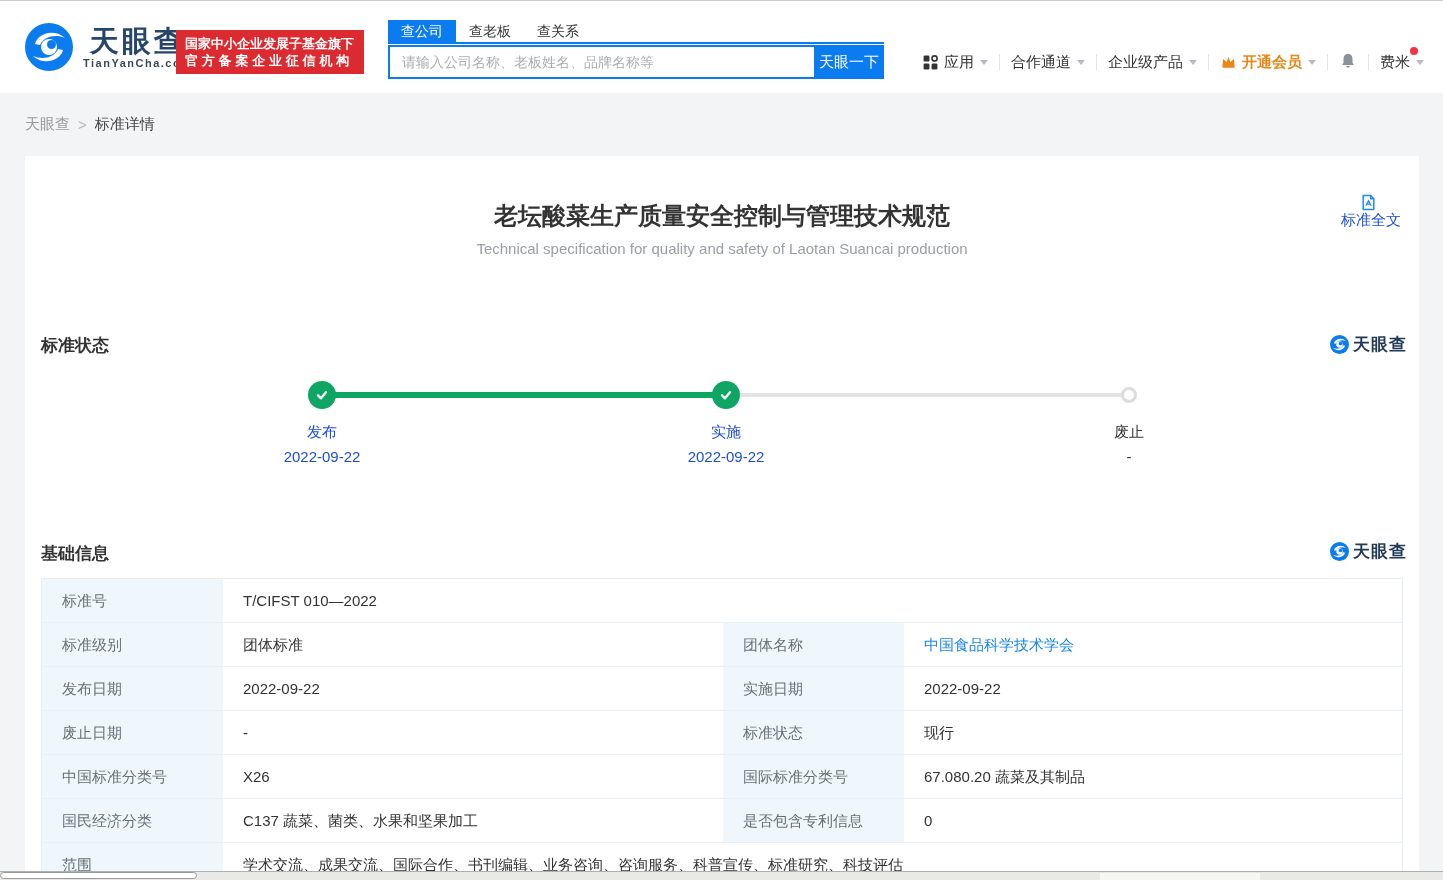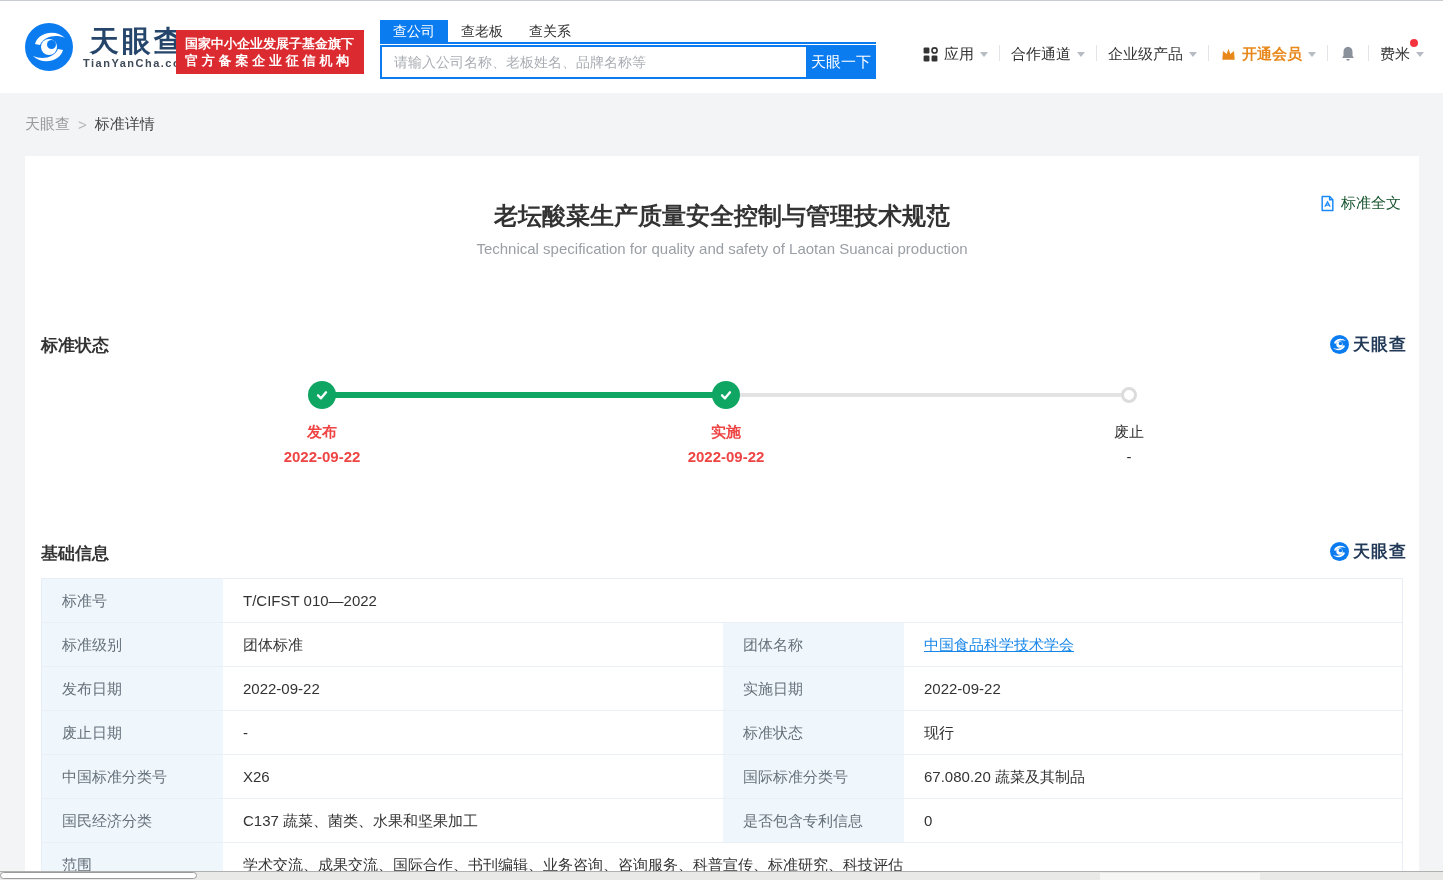--- a/index.html
+++ b/index.html
@@ -15,82 +15,82 @@
   .logo-wrap { position:absolute; left:25px; top:22px; display:flex; align-items:center; cursor:pointer; }
   .logo-icon { width:48px; height:48px; margin-right:10px; }
   .brand-col { display:flex; flex-direction:column; align-items:center; }
   .brand-name { font-size:29px; font-weight:bold; color:#25456b; letter-spacing:3px; line-height:32px; }
   .brand-domain { font-size:11px; color:#3e4a58; letter-spacing:1.5px; font-weight:bold; }
   .gov-badge { position:absolute; left:176px; top:29px; width:188px; background:#dc2b30; color:#fff;
     padding:5px 9px; font-size:13px; font-weight:bold; line-height:17px; }
   .gov-badge .l2 { letter-spacing:3.8px; }
 
   
-  .search-block { position:absolute; left:380px; top:21px; width:496px; }
+  .search-block { position:absolute; left:388px; top:21px; width:496px; }
   .search-tabs { display:flex; align-items:flex-end; border-bottom:2px solid #0b7cf0; height:22px; }
   .search-tab { font-size:14px; color:#333; padding:0 13px; line-height:21px; cursor:pointer; }
   .search-tab.active { background:#0b7cf0; color:#fff; line-height:22px; }
   .search-row { display:flex; margin-top:1px; height:34px; }
   .search-input { flex:1; border:2px solid #0b7cf0; border-right:none; padding:0 12px; font-size:14px;
     color:#333; outline:none; font-family:inherit; }
   .search-input::placeholder { color:#a9adb3; }
   .search-btn { width:70px; background:#0b7cf0; color:#fff; border:none; font-size:15px; cursor:pointer; font-family:inherit; }
 
   
-  .top-nav { position:absolute; right:8px; top:44px; height:34px; display:flex; align-items:flex-start; font-size:15px; color:#333; }
+  .top-nav { position:absolute; right:8px; top:44px; height:34px; display:flex; align-items:center; font-size:15px; color:#333; }
   .nav-item { display:flex; align-items:center; padding:0 11px; cursor:pointer; white-space:nowrap; }
   .nav-sep { width:1px; height:16px; background:#e2e4e8; }
   .caret { width:0; height:0; border-left:4px solid transparent; border-right:4px solid transparent;
     border-top:5px solid #b7bcc4; margin-left:6px; }
   .nav-vip { color:#e8871a; font-weight:bold; }
   .nav-icon { margin-right:5px; display:inline-flex; }
   .dot-wrap { position:relative; }
   .red-dot { position:absolute; top:-6px; right:-8px; width:8px; height:8px; border-radius:50%; background:#f5333f; }
 
   
   .breadcrumb { position:absolute; left:25px; top:92px; height:63px; display:flex; align-items:center; font-size:15px; }
   .crumb-home { color:#999; cursor:pointer; }
   .crumb-sep { color:#b5b5b5; margin:0 8px; }
   .crumb-current { color:#444; }
 
   
   .card { position:absolute; top:155px; left:25px; width:1394px; height:725px; background:#fff; overflow:hidden; }
   .fulltext-link { position:absolute; top:38px; right:18px; display:flex; align-items:center;
-    color:#14532d; font-size:15px; cursor:pointer; }
+    color:#1d4ed8; font-size:15px; cursor:pointer;flex-direction:column; }
   .fulltext-link svg { margin-right:5px; }
   .doc-title { position:absolute; top:44px; left:0; width:100%; text-align:center; font-size:24px; font-weight:bold; color:#333; }
   .doc-subtitle { position:absolute; top:84px; left:0; width:100%; text-align:center; font-size:15px; color:#9a9fa5; }
 
   .section-heading { position:absolute; left:16px; font-size:17px; font-weight:bold; color:#333; }
   .watermark { position:absolute; right:12px; display:flex; align-items:center; }
   .watermark svg { width:19px; height:19px; margin-right:4px; }
   .watermark .wm-text { font-size:17px; font-weight:bold; color:#223a57; letter-spacing:1px; }
 
   
   .timeline { position:absolute; top:225px; left:0; width:100%; height:130px; }
   .tl-line { position:absolute; }
   .tl-line.done { top:11px; height:6px; background:#0fa562; }
   .tl-line.todo { top:12px; height:4px; background:#e3e3e3; }
   .tl-node-done { position:absolute; top:0; width:28px; height:28px; border-radius:50%; background:#0fa562;
     display:flex; align-items:center; justify-content:center; }
   .tl-node-todo { position:absolute; top:6px; width:16px; height:16px; border-radius:50%; background:#fff;
     border:3px solid #dcdcdc; }
   .tl-label { position:absolute; top:42px; width:140px; text-align:center; font-size:15px; }
   .tl-date { position:absolute; top:67px; width:140px; text-align:center; font-size:15px; }
-  .tl-green { color:#ef4444;font-weight:bold; }
+  .tl-green { color:#1d4ed8; }
   .tl-dark { color:#333; }
 
   
   .info-table { position:absolute; top:422px; left:16px; width:1362px; display:grid;
     grid-template-columns:181px 500px 181px 1fr; border:1px solid #e7eef5; border-bottom:none; font-size:15px; }
   .cell { min-height:44px; line-height:22px; padding:10px 20px; border-bottom:1px solid #e9eff5;
     display:flex; align-items:center; }
   .cell-label { background:#f0f7fc; color:#65707a; }
   .cell-value { color:#333;padding-left:20px; }
-  .cell-link { color:#1786e8; cursor:pointer;text-decoration:underline; }
+  .cell-link { color:#1786e8; cursor:pointer; }
   .span3 { grid-column:2 / 5; }
 
   
   .hscrollbar { position:absolute; left:0; bottom:0; width:100%; height:9px; background:#e9e9e7; border-top:1px solid #b0b0ae; }
   .hscrollbar .seg { position:absolute; top:1px; height:8px; background:#f6f6f4; }
   .hthumb { position:absolute; left:0; bottom:1px; width:197px; height:7px; background:#fff;
     border:1px solid #9b9b9b; border-radius:4px; }
 </style>
 </head>
 <body>

